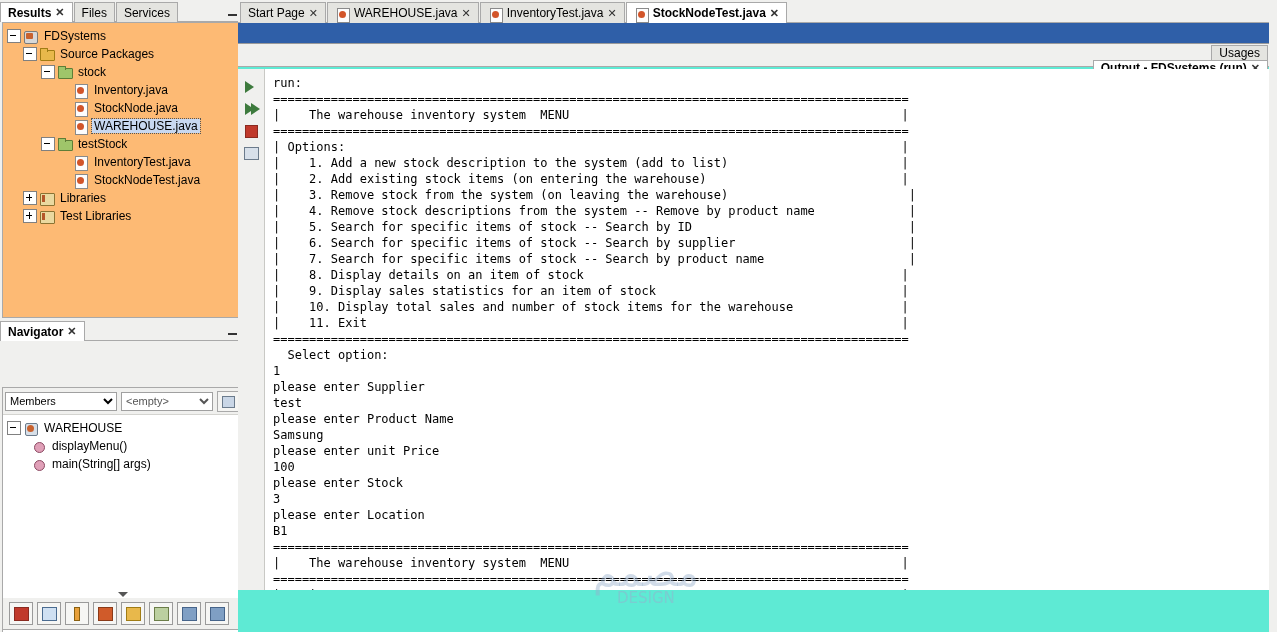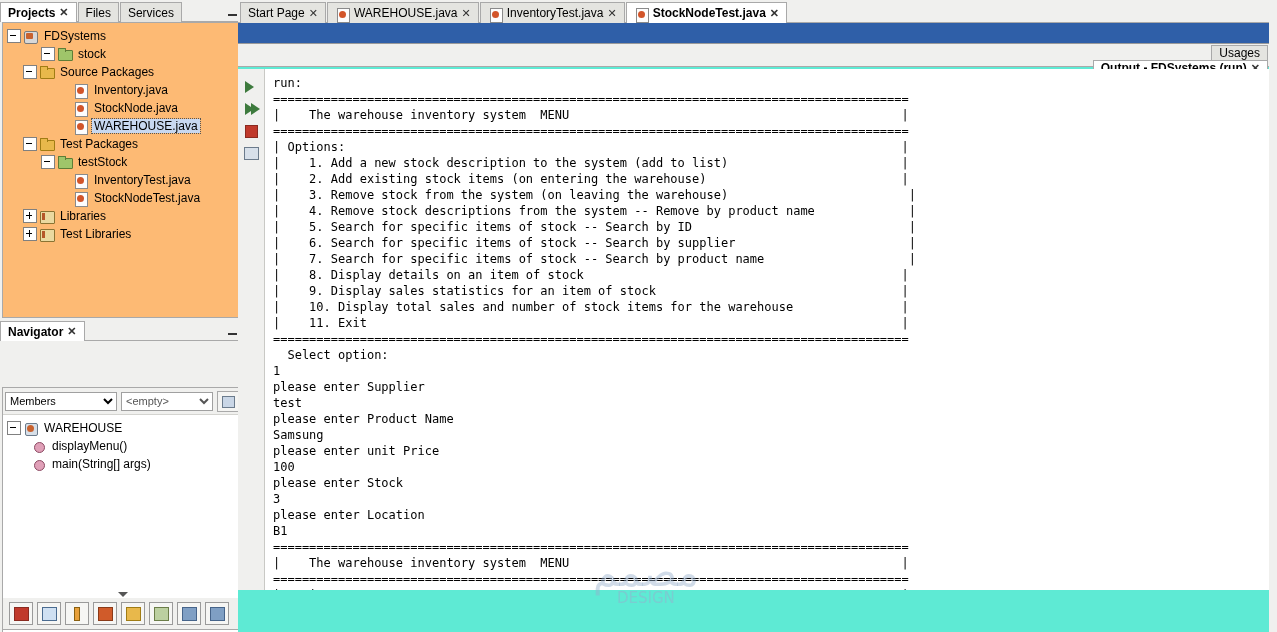--- a/index.html
+++ b/index.html
@@ -454,73 +454,68 @@
 </style>
 </head>
 <body>
 
 <div id="app">
 
   <div id="left">
 
     <div class="panel-head">
       <div class="tab active">
-        <span>Projects</span>
+        <span>Results</span>
         <span class="x">✕</span>
       </div>
       <div class="tab">
         <span>Files</span>
       </div>
       <div class="tab">
         <span>Services</span>
       </div>
       <div class="panel-min"></div>
     </div>
 
     <div id="projects-body">
       <div class="tree">
 
         <div class="tnode" style="padding-left:2px">
           <span class="handle"></span>
           <span class="ico proj"></span>
           <span class="tlabel">FDSystems</span>
         </div>
 
+        <div class="tnode" style="padding-left:18px">
+          <span class="handle"></span>
+          <span class="ico folder"></span>
+          <span class="tlabel">Source Packages</span>
+        </div>
+
         <div class="tnode" style="padding-left:36px">
           <span class="handle"></span>
           <span class="ico pkg"></span>
           <span class="tlabel">stock</span>
         </div>
 
-        <div class="tnode" style="padding-left:18px">
-          <span class="handle"></span>
-          <span class="ico folder"></span>
-          <span class="tlabel">Source Packages</span>
-        </div>
-
         <div class="tnode" style="padding-left:68px">
           <span class="ico java"></span>
           <span class="tlabel">Inventory.java</span>
         </div>
 
         <div class="tnode" style="padding-left:68px">
           <span class="ico java"></span>
           <span class="tlabel">StockNode.java</span>
         </div>
 
         <div class="tnode sel" style="padding-left:68px">
           <span class="ico java"></span>
           <span class="tlabel">WAREHOUSE.java</span>
         </div>
 
-        <div class="tnode" style="padding-left:18px">
-          <span class="handle"></span>
-          <span class="ico folder"></span>
-          <span class="tlabel">Test Packages</span>
-        </div>
 
         <div class="tnode" style="padding-left:36px">
           <span class="handle"></span>
           <span class="ico pkg"></span>
           <span class="tlabel">testStock</span>
         </div>
 
         <div class="tnode" style="padding-left:68px">
           <span class="ico java"></span>
           <span class="tlabel">InventoryTest.java</span>

